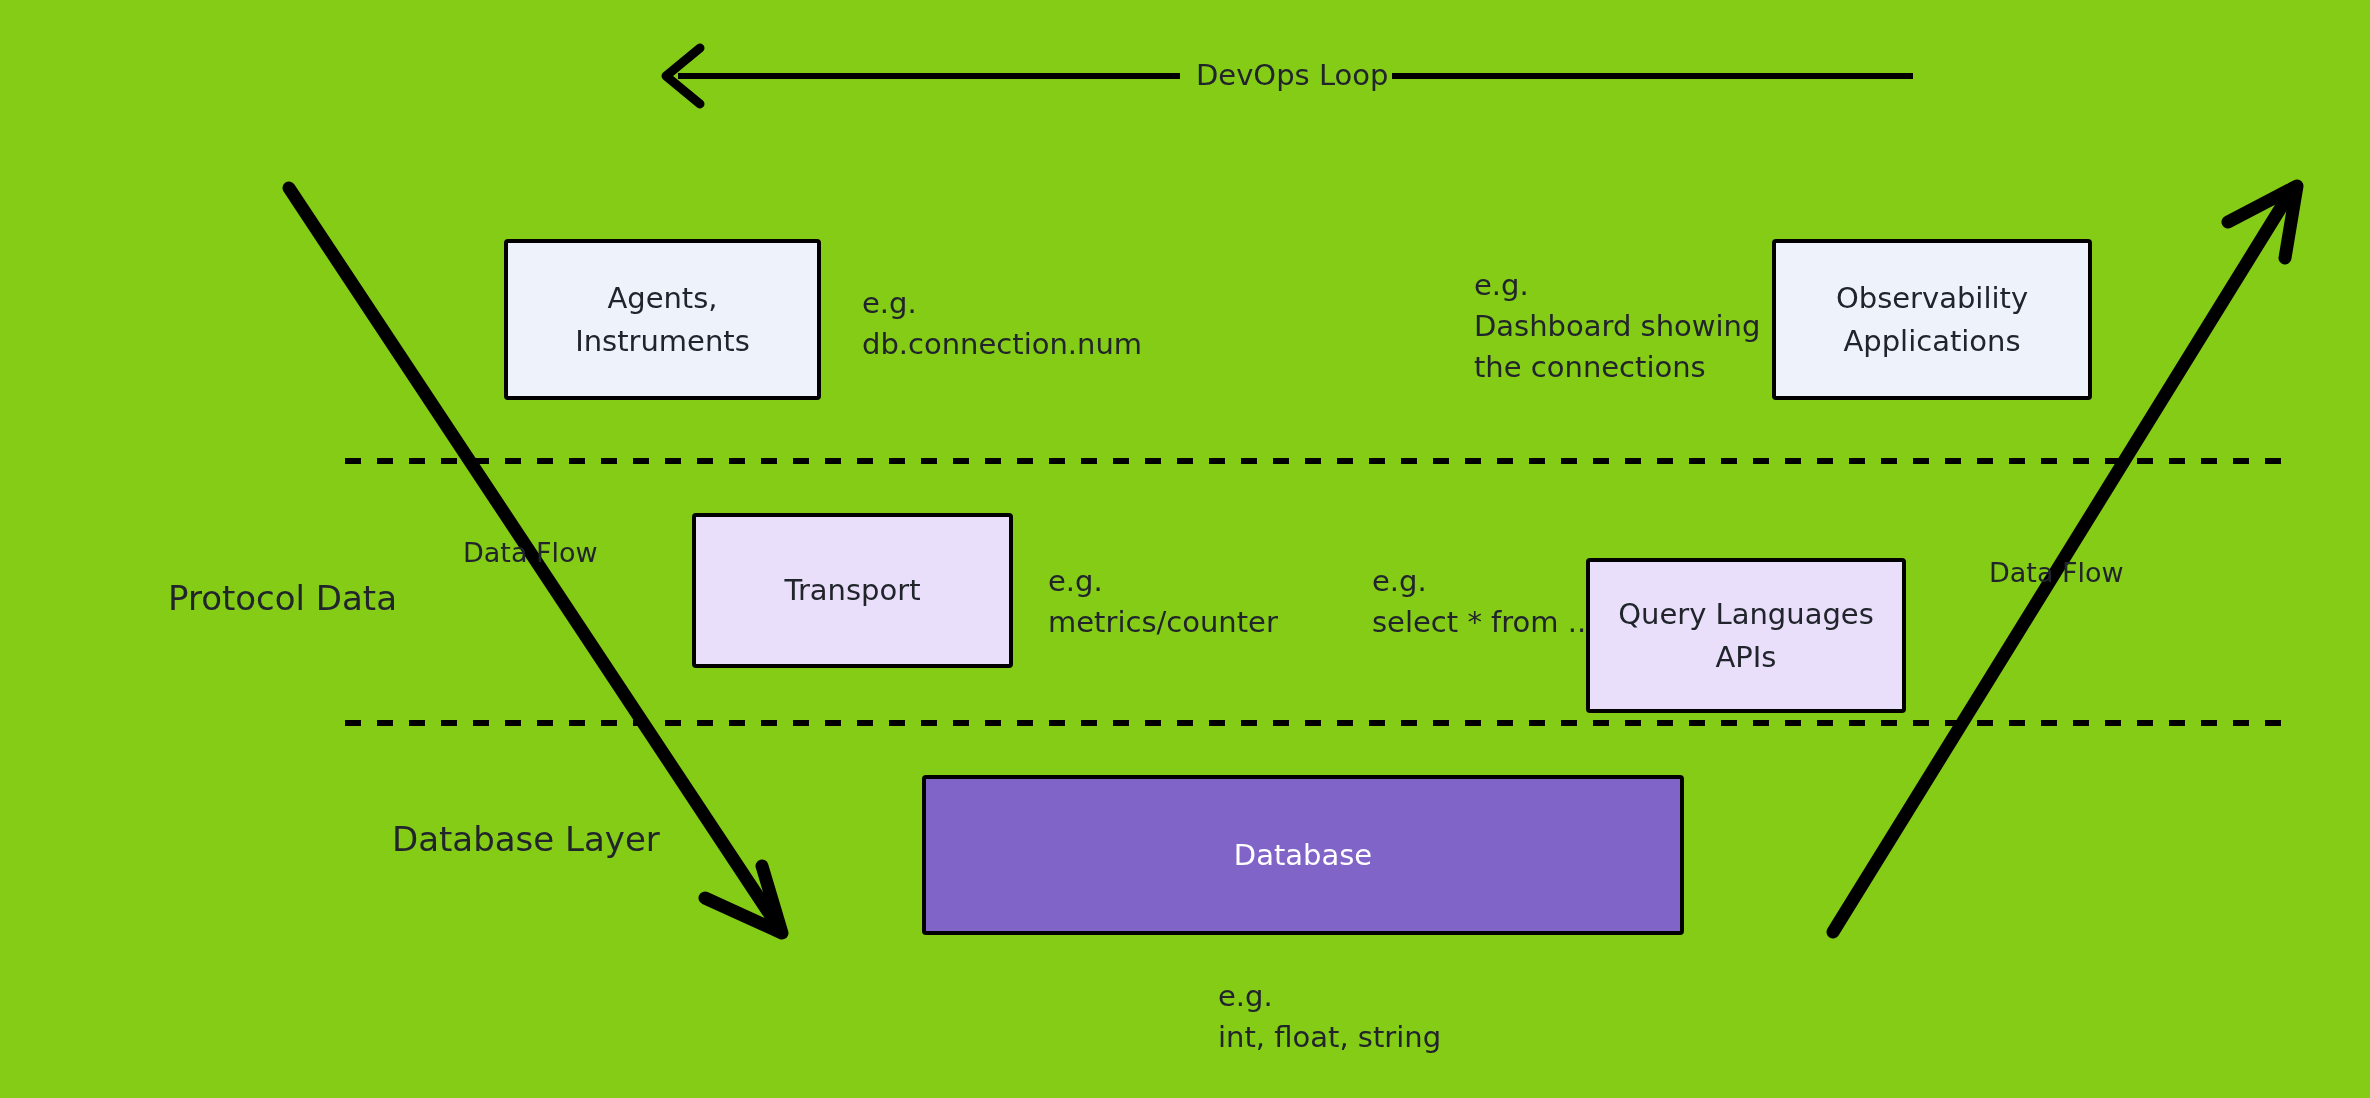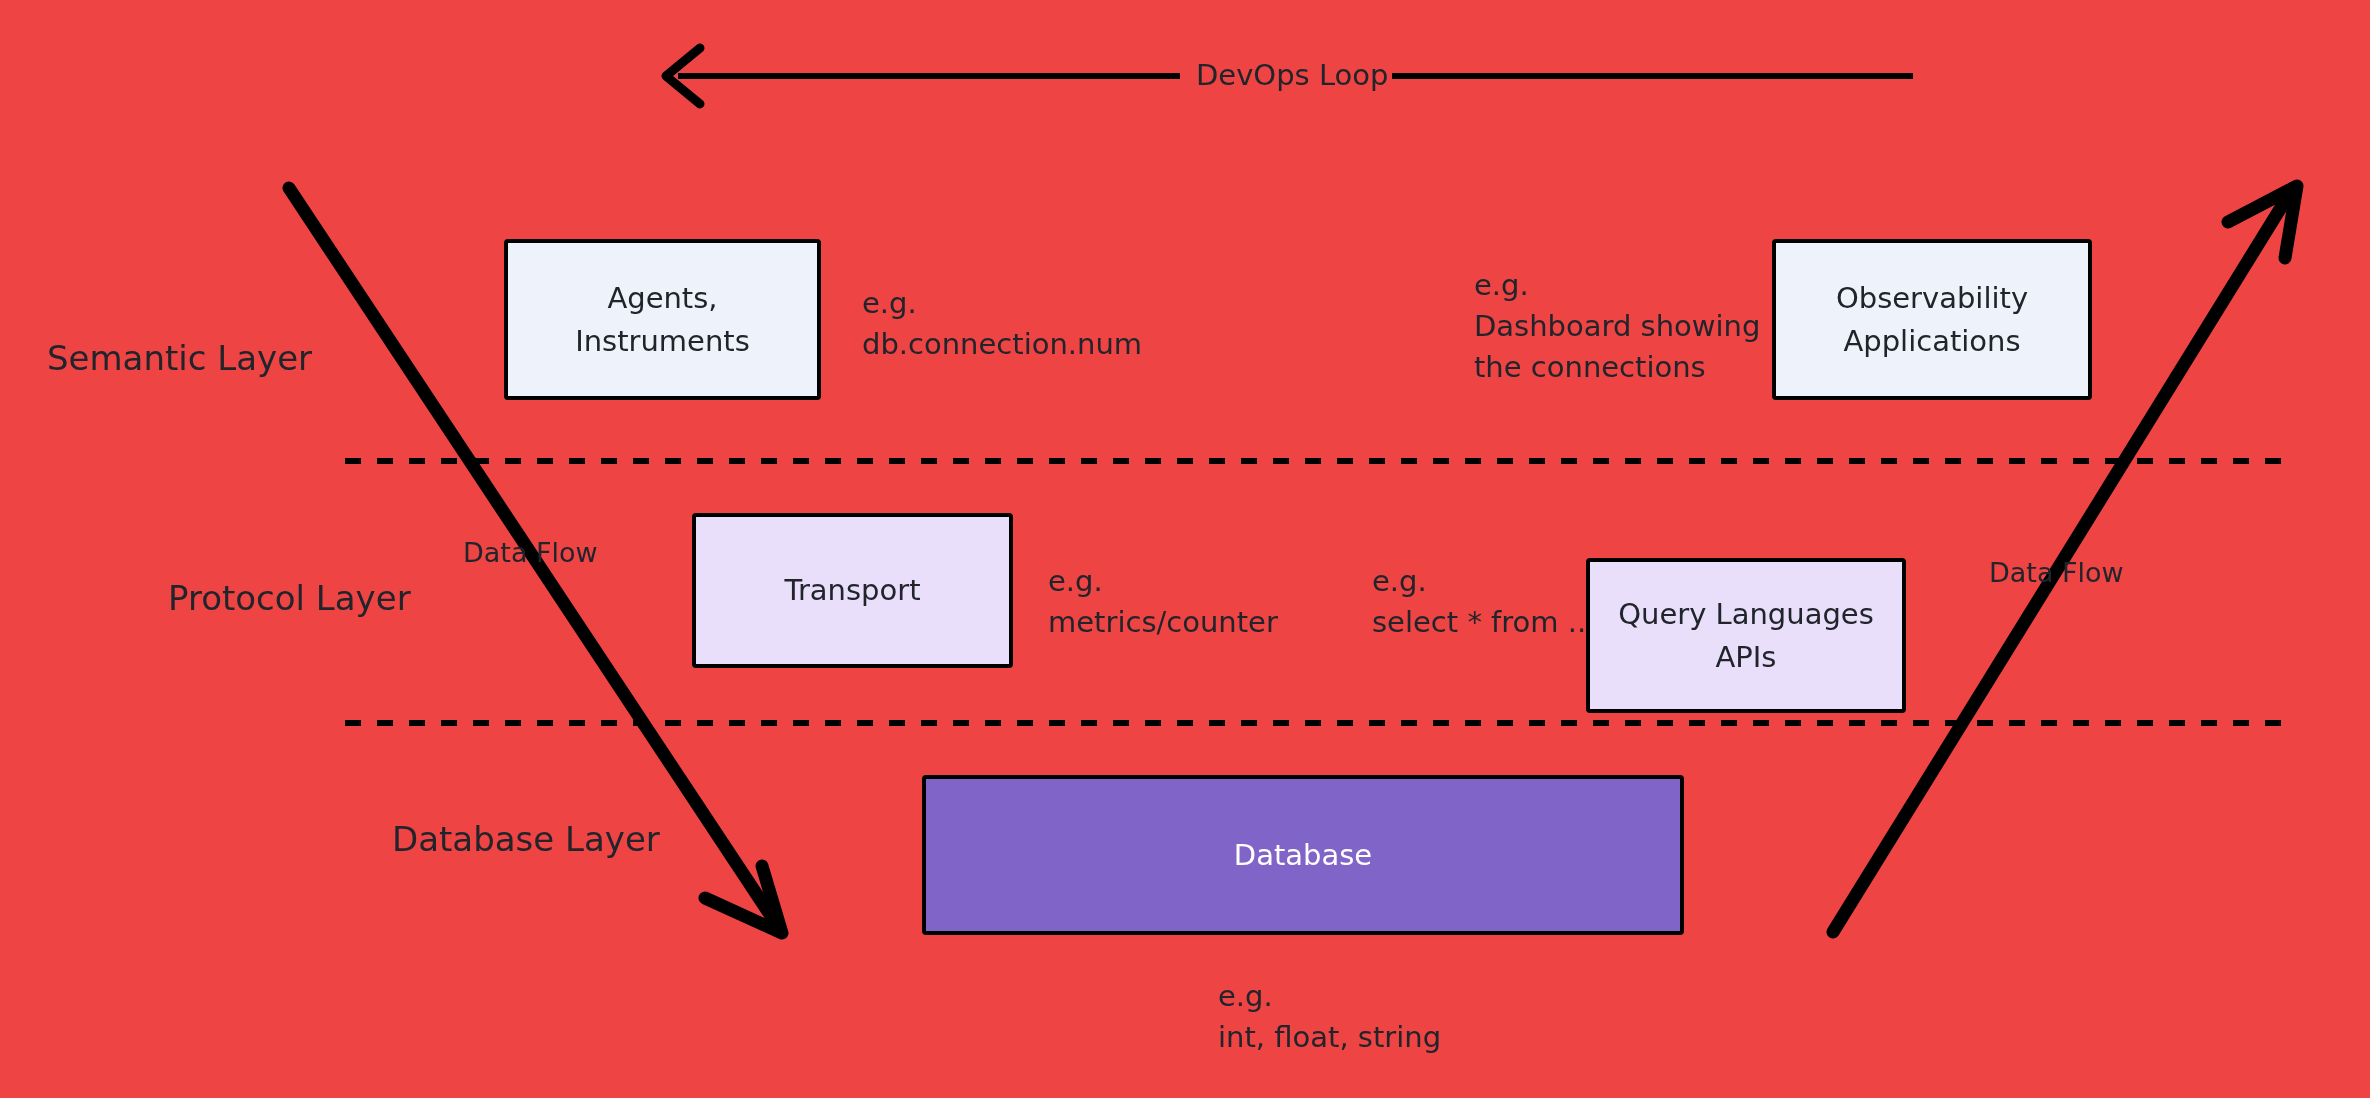--- a/index.html
+++ b/index.html
@@ -8,21 +8,21 @@
     background: #ffffff;
   }
   body {
     font-family: "DejaVu Sans", "Liberation Sans", sans-serif;
     color: #21252b;
   }
   #canvas {
     position: relative;
     width: 2370px;
     height: 1098px;
-    background: #ef4444;
+    background: #84cc16;
     overflow: hidden;
   }
   #vector-layer {
     position: absolute;
     left: 0;
     top: 0;
     width: 2370px;
     height: 1098px;
     pointer-events: none;
   }
@@ -106,22 +106,21 @@
     </g>
 
     <g>
       <line x1="1833" y1="932" x2="2293" y2="188" stroke="#000000" stroke-width="13" stroke-linecap="round"></line>
       <polyline points="2228,222 2297,186 2285,258" fill="none" stroke="#000000" stroke-width="13" stroke-linecap="round" stroke-linejoin="round"></polyline>
     </g>
   </svg>
 
   <div class="loop-label" style="left:1196px; top:58px;">DevOps Loop</div>
 
-  <div class="layer-title" style="left:47px; top:338px;">Semantic Layer</div>
-  <div class="layer-title" style="left:168px; top:578px;">Protocol Layer</div>
+  <div class="layer-title" style="left:168px; top:578px;">Protocol Data</div>
   <div class="layer-title" style="left:392px; top:819px;">Database Layer</div>
 
   <div class="flow-label" style="left:463px; top:537px;">Data Flow</div>
   <div class="flow-label" style="left:1989px; top:557px;">Data Flow</div>
 
   <div class="node-box box-semantic" style="left:504px; top:239px; width:317px; height:161px;">
     <span class="node-label">Agents,
 Instruments</span>
   </div>
 

